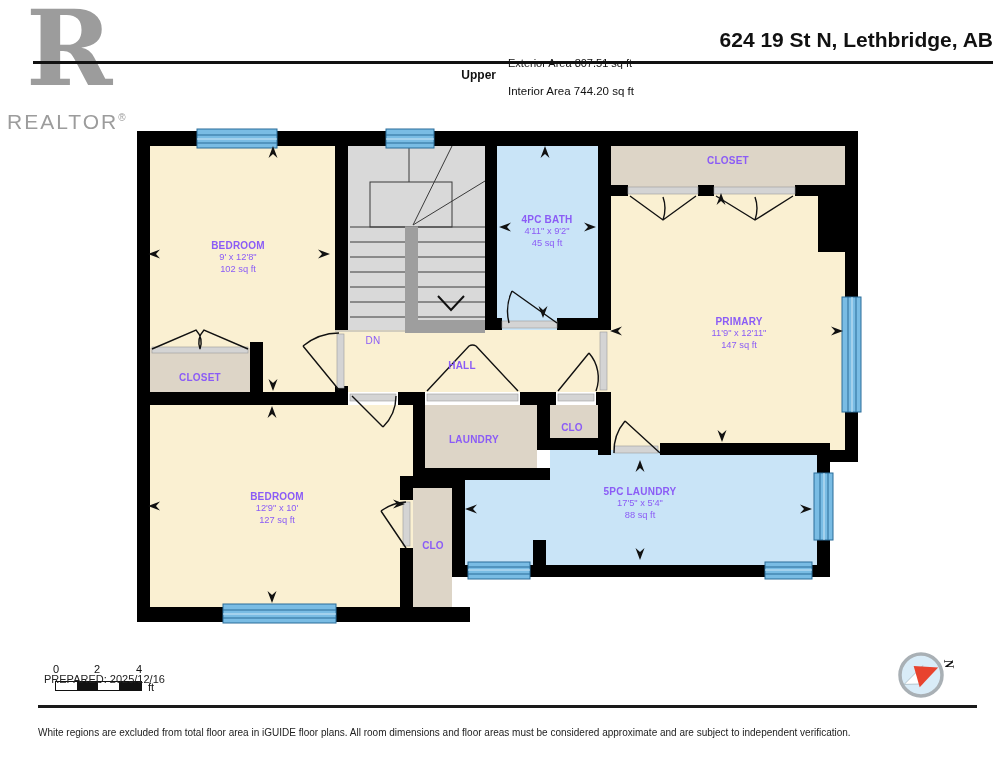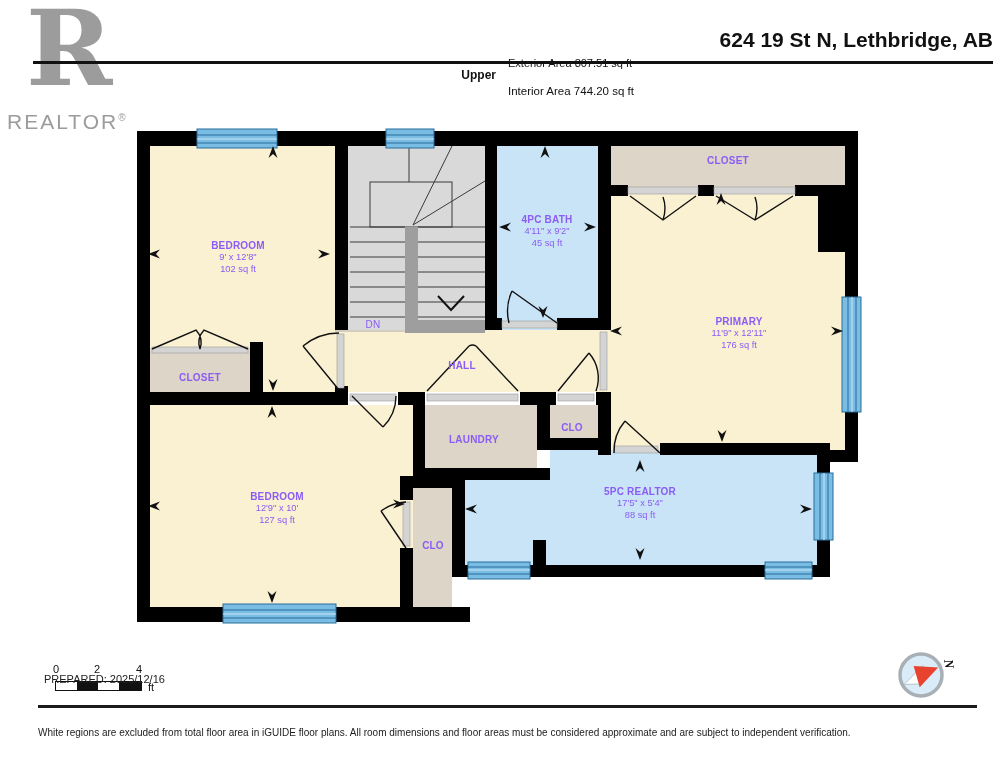--- a/index.html
+++ b/index.html
@@ -222,23 +222,23 @@
   <span class="nm">4PC BATH</span>
   <span class="dm">4'11" x 9'2"</span>
   <span class="ar">45 sq ft</span>
 </div>
 <div class="abs room-label" style="left:728px;top:161px;">
   <span class="nm">CLOSET</span>
 </div>
 <div class="abs room-label" style="left:739px;top:333px;">
   <span class="nm">PRIMARY</span>
   <span class="dm">11'9" x 12'11"</span>
-  <span class="ar">176 sq ft</span>
-</div>
-<div class="abs room-label" style="left:373px;top:325px;">
+  <span class="ar">147 sq ft</span>
+</div>
+<div class="abs room-label" style="left:373px;top:341px;">
   <span class="nm" style="font-weight:400;">DN</span>
 </div>
 <div class="abs room-label" style="left:462px;top:366px;">
   <span class="nm">HALL</span>
 </div>
 <div class="abs room-label" style="left:200px;top:378px;">
   <span class="nm">CLOSET</span>
 </div>
 <div class="abs room-label" style="left:474px;top:440px;">
   <span class="nm">LAUNDRY</span>
@@ -248,21 +248,21 @@
 </div>
 <div class="abs room-label" style="left:277px;top:508px;">
   <span class="nm">BEDROOM</span>
   <span class="dm">12'9" x 10'</span>
   <span class="ar">127 sq ft</span>
 </div>
 <div class="abs room-label" style="left:433px;top:546px;">
   <span class="nm">CLO</span>
 </div>
 <div class="abs room-label" style="left:640px;top:503px;">
-  <span class="nm">5PC REALTOR</span>
+  <span class="nm">5PC LAUNDRY</span>
   <span class="dm">17'5" x 5'4"</span>
   <span class="ar">88 sq ft</span>
 </div>
 
 <div class="abs scale-tick" style="left:56px;">0</div>
 <div class="abs scale-tick" style="left:97px;">2</div>
 <div class="abs scale-tick" style="left:139px;">4</div>
 <div class="abs" id="scale-bar">
   <div style="width:21px;background:#fff;"></div>
   <div style="width:21px;background:#111;"></div>

